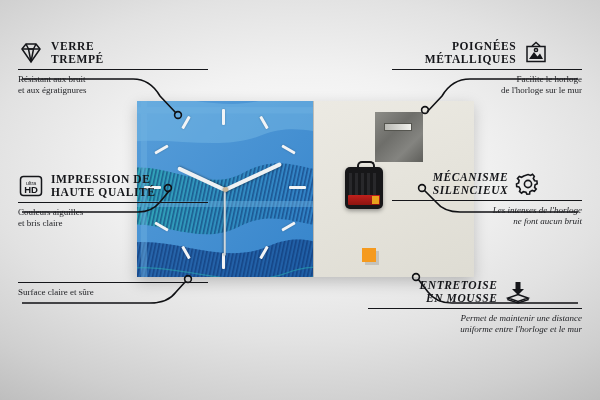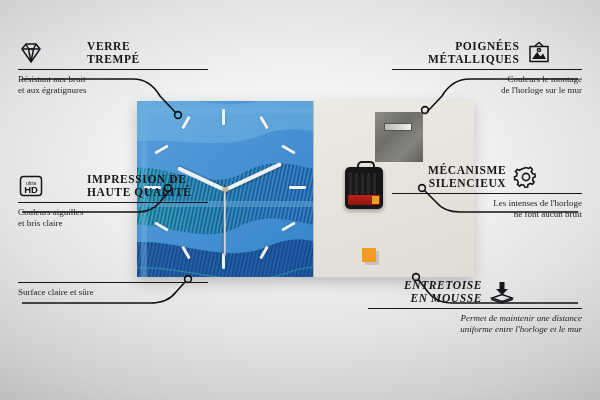--- a/index.html
+++ b/index.html
@@ -37,23 +37,23 @@
   #movement .batt .plus{position:absolute;right:1px;top:1px;width:7px;height:8px;
     background:#e8a21c;}
   #movement .grid{position:absolute;left:4px;top:6px;right:4px;height:22px;
     background:repeating-linear-gradient(90deg,#2b2b2e 0 3px,#171719 3px 6px);opacity:.85;}
   #spacer{position:absolute;left:48px;top:147px;width:14px;height:14px;
     background:#f59a1e;box-shadow:3px 3px 0 rgba(0,0,0,.12);}
 
   
   .callout{position:absolute;width:190px;}
   .callout .head{display:flex;align-items:center;gap:7px;}
-  .callout.right .head{justify-content:flex-start;}
+  .callout.right .head{justify-content:center;}
   .title{font-weight:bold;font-size:11.5px;letter-spacing:.6px;color:#15161a;
-    line-height:13px;text-transform:uppercase;margin-left:36px;}
+    line-height:13px;text-transform:uppercase;}
   .callout.right .title{text-align:right;}
   .rule{height:1px;background:#15161a;margin:3px 0 4px;}
   .desc{font-size:9px;line-height:11px;color:#1d1e22;}
   .callout.right .desc{text-align:right;}
   .ico{width:26px;height:24px;flex:0 0 26px;color:#15161a;}
   .ico svg{display:block;width:100%;height:100%;}
 
   #links{position:absolute;left:0;top:0;width:600px;height:400px;pointer-events:none;}
 </style>
 </head>
@@ -197,24 +197,24 @@
             <g fill="none" stroke="currentColor" stroke-width="1.5">
           <path d="M9 5 L13 1.5 L17 5"></path>
           <rect x="4" y="5.5" width="18" height="15"></rect>
           <path d="M6 18 L11 11 L14.5 15.5 L17 12.5 L20 18 Z" fill="currentColor" stroke="none"></path>
           <circle cx="13" cy="9" r="1.6"></circle>
         </g>
           </svg>
       </span>
     </div>
     <div class="rule"></div>
-    <div class="desc"><span>Couleurs le montage</span><br><span>de l'horloge sur le mur</span></div>
-  </div>
-
-  <div class="callout right" style="left:392px;top:164px;">
+    <div class="desc"><span>Facilite le horloge</span><br><span>de l'horloge sur le mur</span></div>
+  </div>
+
+  <div class="callout right" style="left:392px;top:171px;font-style:italic;">
     <div class="head">
       <span class="title"><span>MÉCANISME</span><br><span>SILENCIEUX</span></span>
       <span class="ico">
         <svg viewBox="0 0 26 24">
             <g fill="none" stroke="currentColor" stroke-width="1.6">
           <path d="M13 2.5 l2.6 .9 1.9-1.2 1.8 2.1 -1 2.1 1.3 2.3 2.3 .3 .3 2.7 -2.1 1.1 -.5 2.6 1.6 1.7 -1.8 2.1 -2.2-.8 -2.3 1.3 -.3 2.3 -2.7 .2 -1-2.1 -2.6-.5 -1.7 1.6 -2.1-1.8 .8-2.2 -1.3-2.3 -2.3-.3 -.2-2.7 2.1-1 .5-2.6 -1.6-1.7 1.8-2.1 2.2 .8 2.3-1.3z"></path>
           <circle cx="13" cy="12" r="3.6"></circle>
         </g>
           </svg>
       </span>

